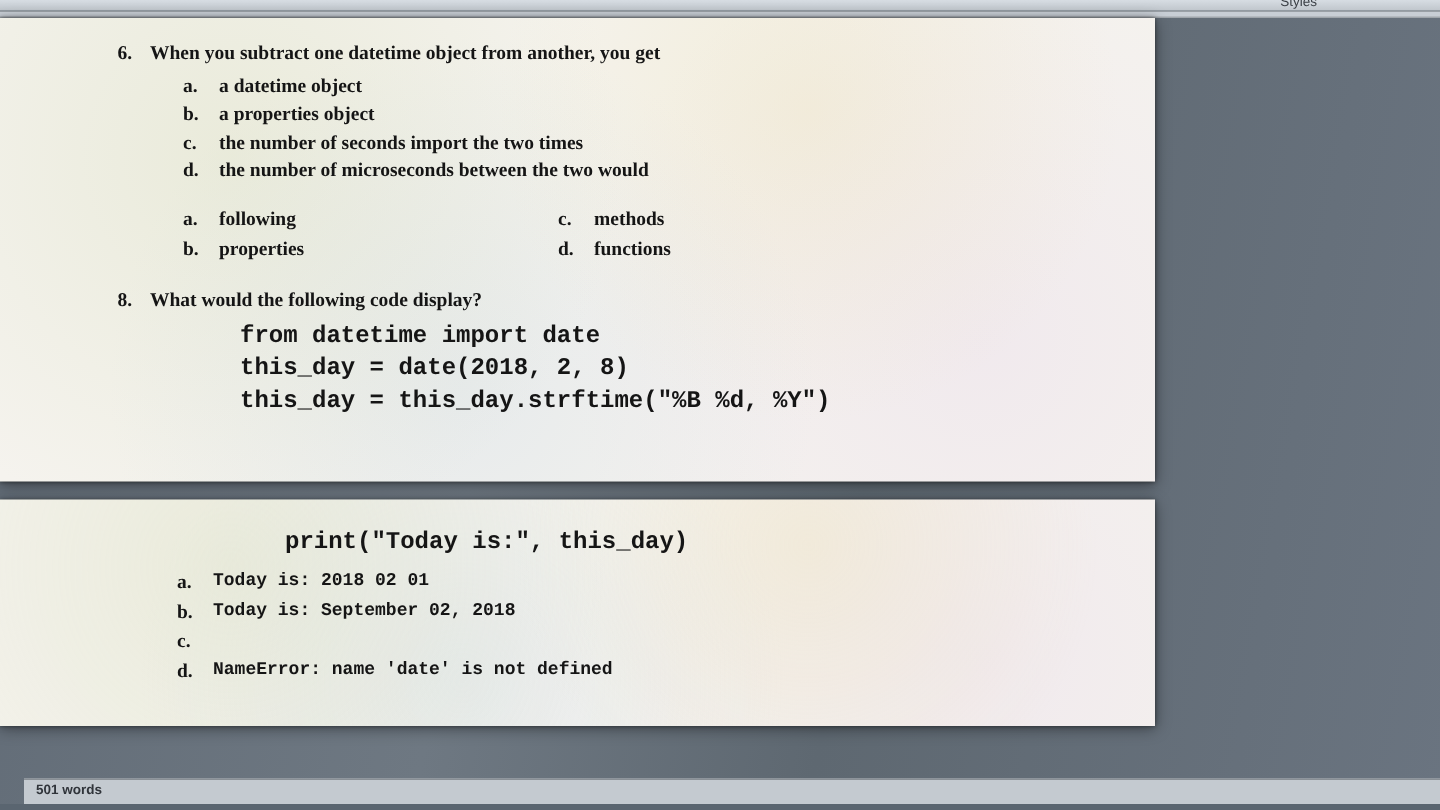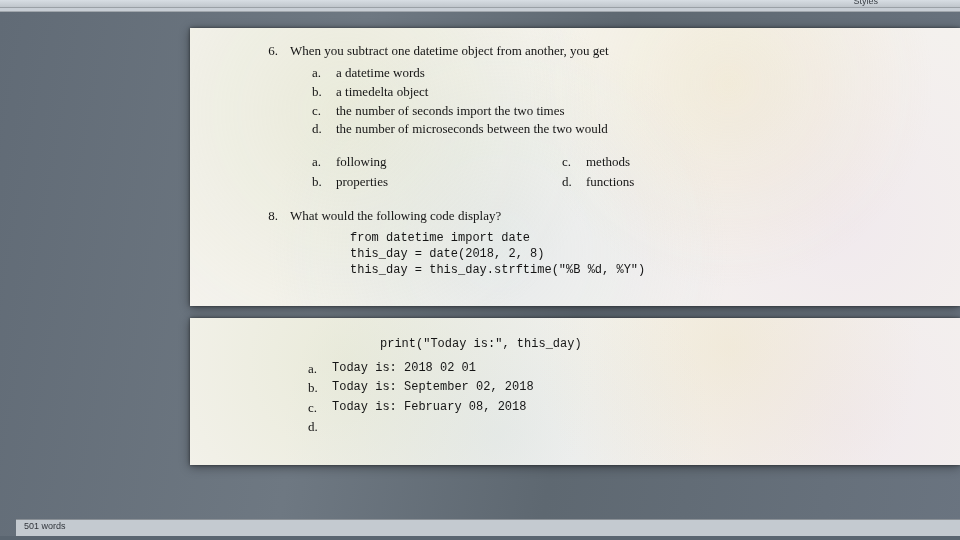--- a/index.html
+++ b/index.html
@@ -32,23 +32,24 @@
     height: 4px;
     background: #c8ced5;
     border-bottom: 1px solid #a0a6ac;
   }
   .workspace {
     width: 960px;
     height: 524px;
     background: linear-gradient(100deg, #616b76 0%, #6e7882 35%, #5e6871 60%, #6a7480 100%);
     display: flex;
     flex-direction: column;
-    align-items: flex-end;
-    padding-top: 16px;
+    align-items: flex-start;
+    padding-top: 0;
     position: relative;
+    font-weight: bold;
   }
   .page {
     width: 770px;
     background: #f5f3ee;
     background-image:
       radial-gradient(circle at 20% 30%, rgba(200,210,160,0.25) 0, transparent 40%),
       radial-gradient(circle at 70% 20%, rgba(235,220,160,0.25) 0, transparent 35%),
       radial-gradient(circle at 40% 80%, rgba(190,210,230,0.25) 0, transparent 45%),
       radial-gradient(circle at 85% 70%, rgba(225,200,235,0.22) 0, transparent 40%);
     box-shadow: 0 0 3px rgba(0,0,0,0.5), 0 2px 10px rgba(0,0,0,0.4);
@@ -71,21 +72,21 @@
   .opt-letter { width: 24px; }
   .opt-text { }
   .two-col {
     display: grid;
     grid-template-columns: 250px 250px;
     padding-left: 22px;
   }
   .two-col .opt-row { margin-bottom: 1px; }
   .code-block {
     font-family: "Courier New", Courier, monospace;
-    font-size: 12px;
+    font-size: 16px;
     white-space: pre;
     padding-left: 60px;
     margin-top: 4px;
     line-height: 1.35;
   }
   .mono-options {
     font-family: "Courier New", Courier, monospace;
     font-size: 12px;
     padding-left: 18px;
     line-height: 1.5;
@@ -121,25 +122,25 @@
 
   <div class="page first">
 
     <div class="question">
       <div class="stem">
         <span class="qnum">6.</span><span>When you subtract one datetime object from another, you get</span>
       </div>
       <div class="options">
         <div class="opt-row">
             <span class="opt-letter">a.</span>
-            <span class="opt-text">a datetime words</span>
+            <span class="opt-text">a datetime object</span>
           </div>
         <div class="opt-row">
             <span class="opt-letter">b.</span>
-            <span class="opt-text">a timedelta object</span>
+            <span class="opt-text">a properties object</span>
           </div>
         <div class="opt-row">
             <span class="opt-letter">c.</span>
             <span class="opt-text">the number of seconds import the two times</span>
           </div>
         <div class="opt-row">
             <span class="opt-letter">d.</span>
             <span class="opt-text">the number of microseconds between the two would</span>
           </div>
       </div>
@@ -159,21 +160,21 @@
             <span class="opt-letter">b.</span>
             <span class="opt-text">properties</span>
           </div>
         <div class="opt-row">
             <span class="opt-letter">d.</span>
             <span class="opt-text">functions</span>
           </div>
       </div>
     </div>
 
-    <div class="question" style="margin-bottom:0;">
+    <div class="question" style="margin-bottom:14px;">
       <div class="stem">
         <span class="qnum">8.</span><span>What would the following code display?</span>
       </div>
       <div class="code-block">from datetime import date
 this_day = date(2018, 2, 8)
 this_day = this_day.strftime("%B %d, %Y")</div>
     </div>
 
   </div>
 
@@ -183,24 +184,24 @@
       <div class="opt-row">
           <span class="opt-letter">a.</span>
           <span class="opt-text">Today is: 2018 02 01</span>
         </div>
       <div class="opt-row">
           <span class="opt-letter">b.</span>
           <span class="opt-text">Today is: September 02, 2018</span>
         </div>
       <div class="opt-row">
           <span class="opt-letter">c.</span>
-          <span class="opt-text">Today is: February 08, 2018</span>
         </div>
       <div class="opt-row">
           <span class="opt-letter">d.</span>
+          <span class="opt-text">NameError: name 'date' is not defined</span>
         </div>
     </div>
   </div>
 
   <div class="statusbar">
     <span>501 words</span>
   </div>
 </div>
 
 </body></html>

